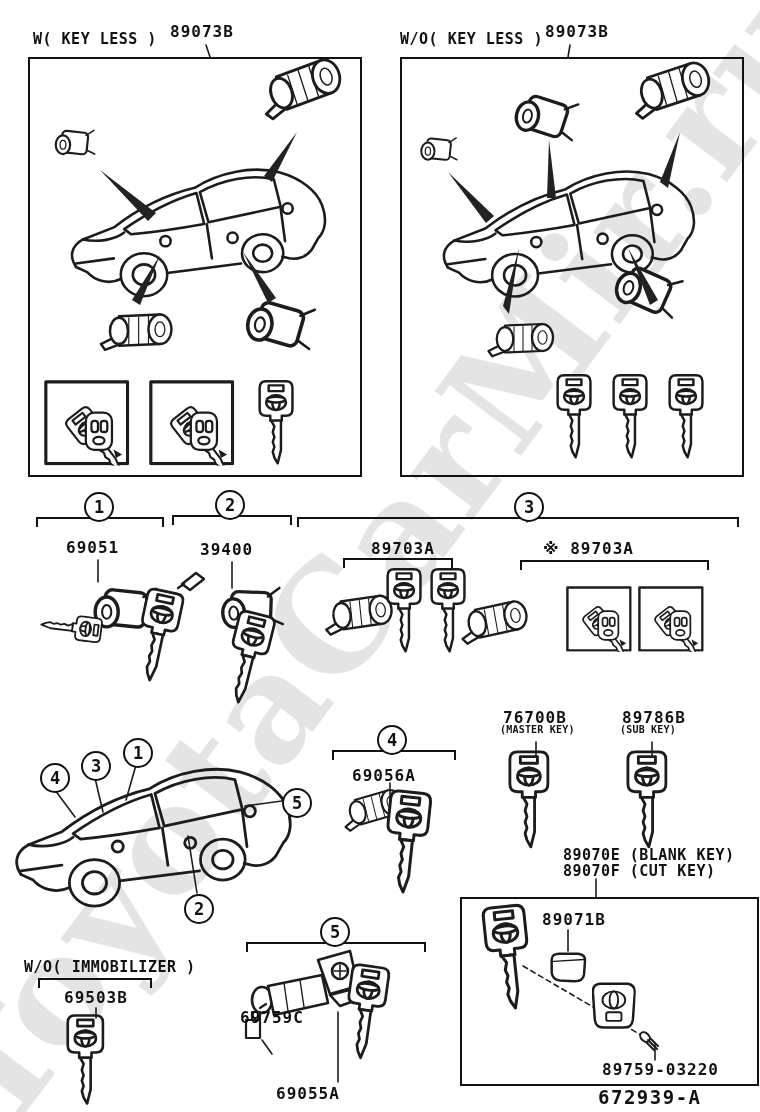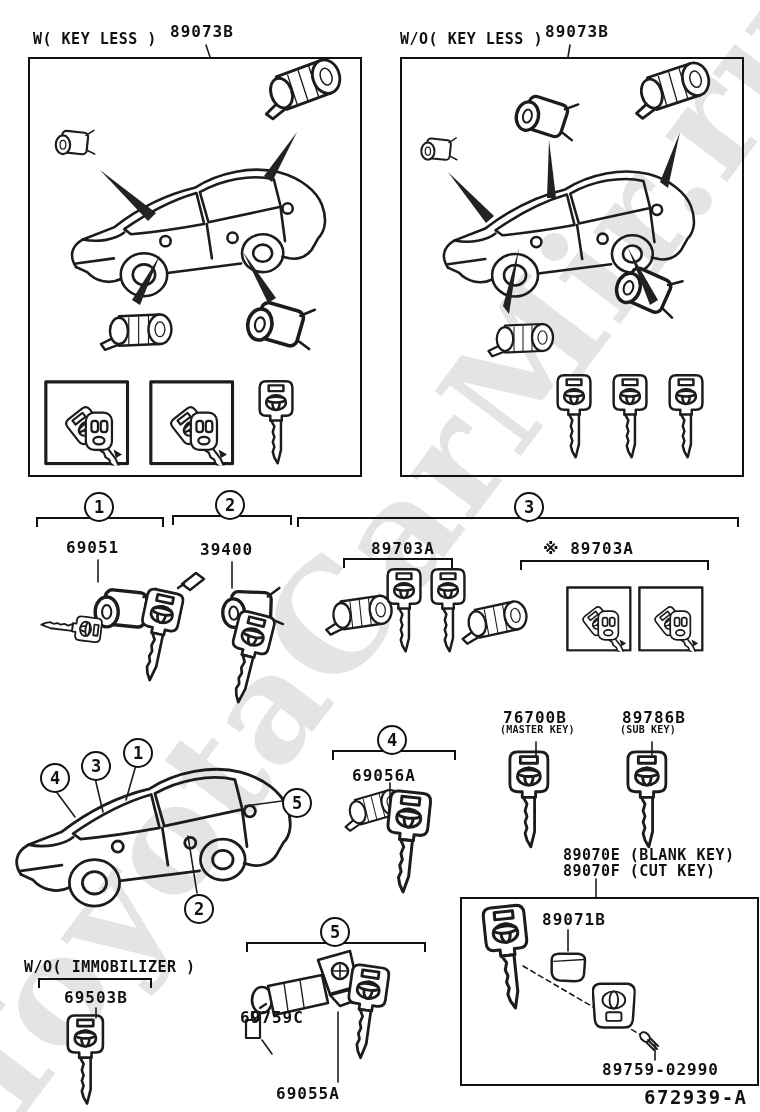--- a/index.html
+++ b/index.html
@@ -374,16 +374,16 @@
 
   <div class="lbl variant" style="left:24px;top:958px">W/O( IMMOBILIZER )</div>
   <div class="lbl pn" style="left:64px;top:988px">69503B</div>
 
   <div class="lbl pn" style="left:240px;top:1008px">69759C</div>
   <div class="lbl pn" style="left:276px;top:1084px">69055A</div>
 
   <div class="lbl variant" style="left:563px;top:846px">89070E (BLANK KEY)</div>
   <div class="lbl variant" style="left:563px;top:862px">89070F (CUT KEY)</div>
   <div class="lbl pn16" style="left:542px;top:910px">89071B</div>
-  <div class="lbl pn16" style="left:602px;top:1060px">89759-02990</div>
-
-  <div class="lbl code" style="left:644px;top:1086px">672939-A</div>
+  <div class="lbl pn16" style="left:602px;top:1060px">89759-03220</div>
+
+  <div class="lbl code" style="left:598px;top:1086px">672939-A</div>
 </div>
 
 </body></html>

